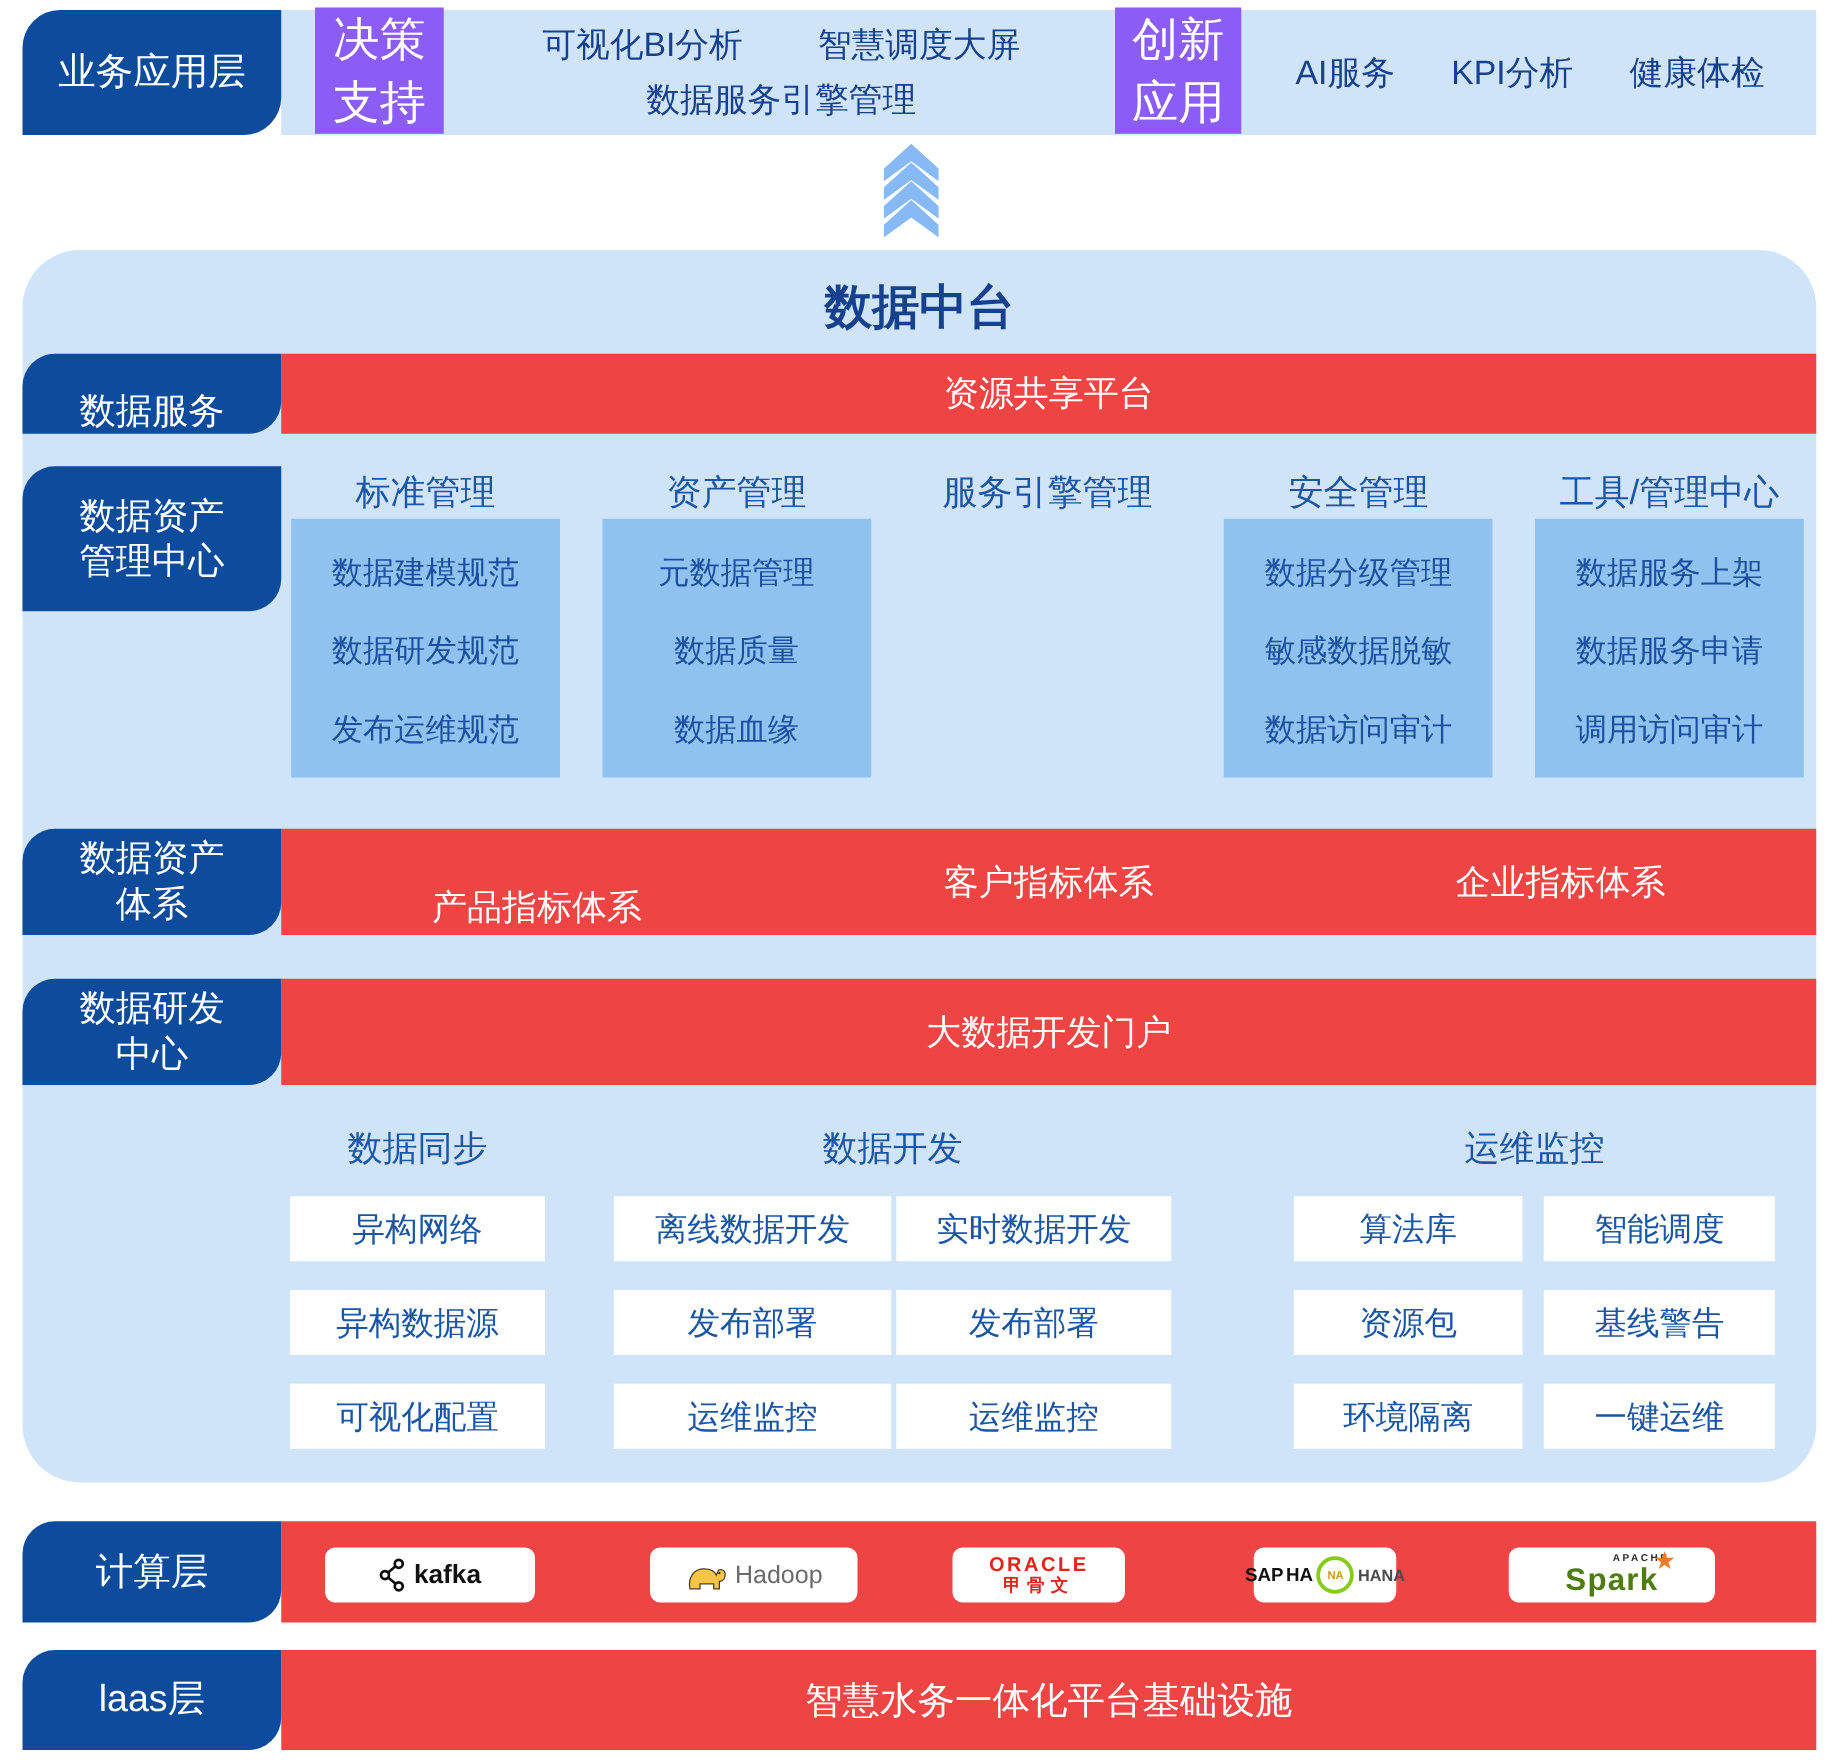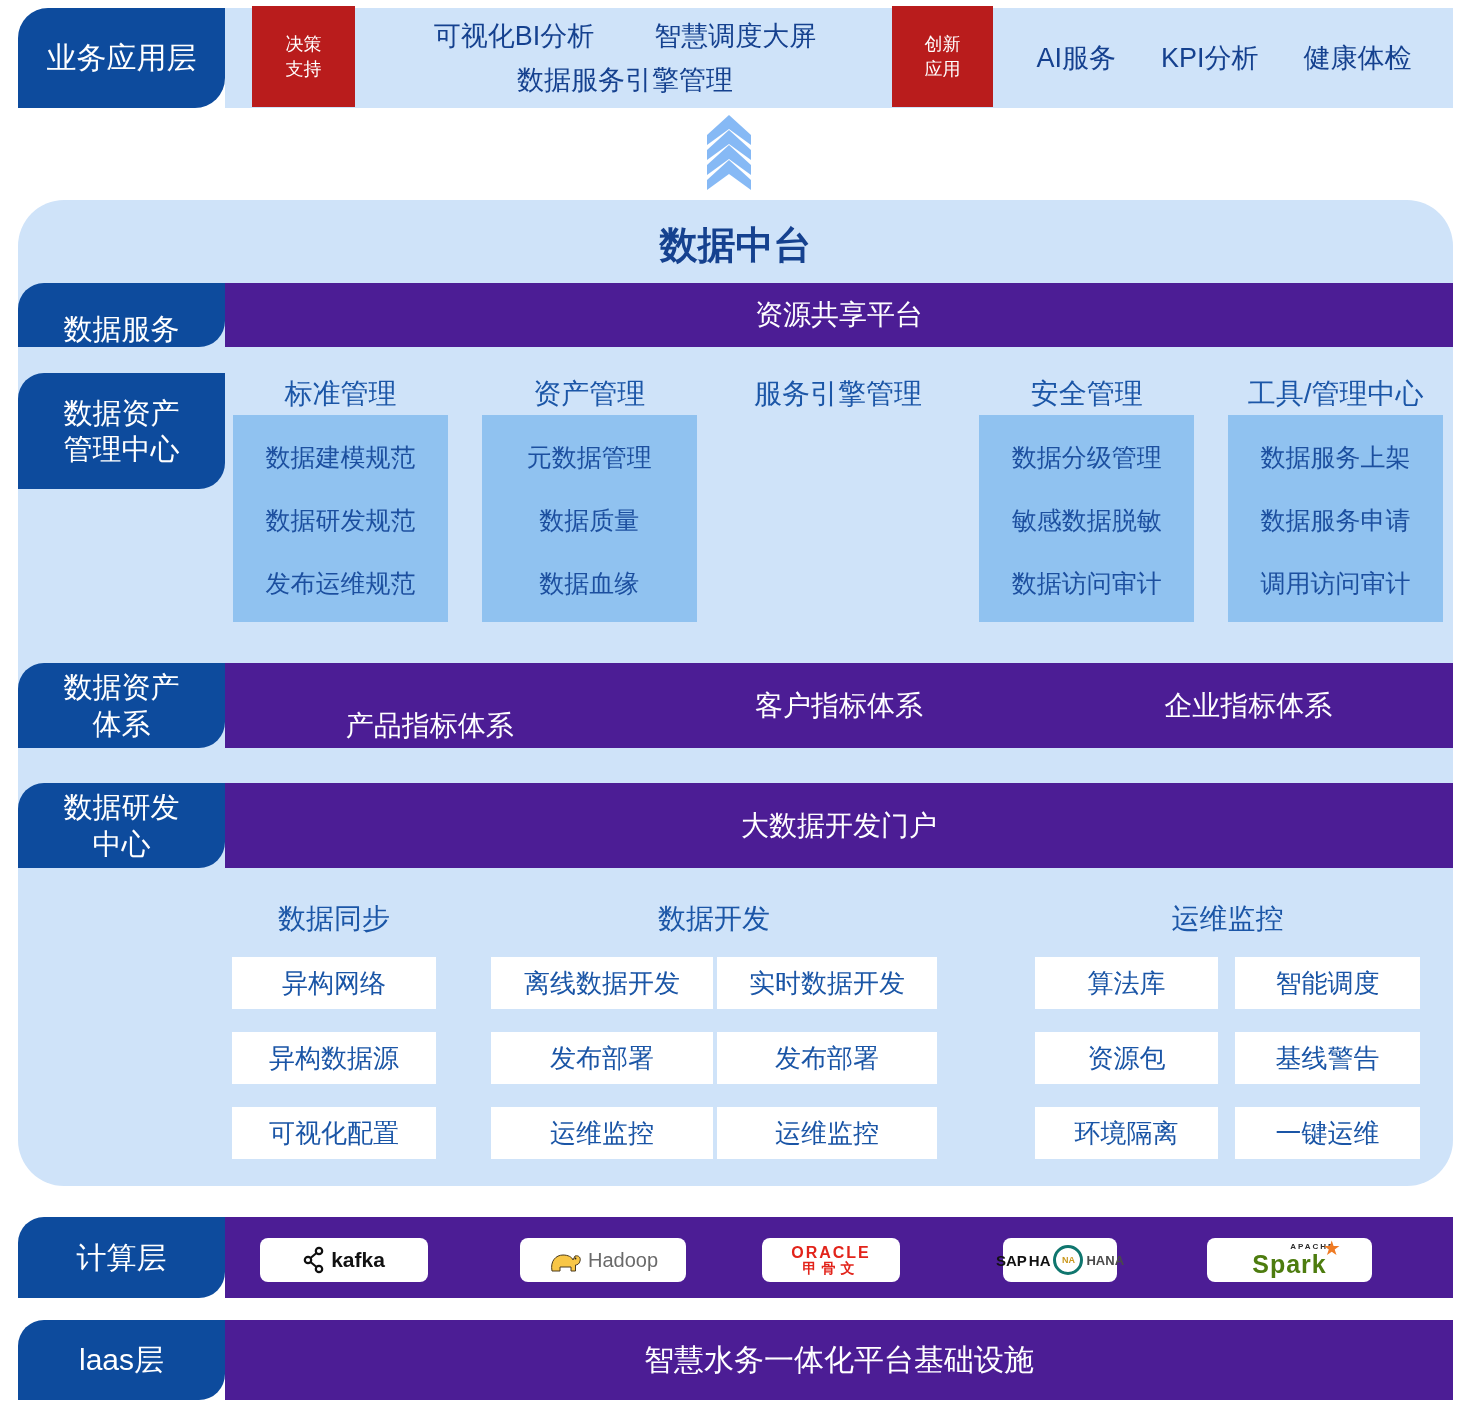--- a/index.html
+++ b/index.html
@@ -7,25 +7,25 @@
     position:relative;width:1472px;height:1408px;background:#ffffff;
     font-family:"Liberation Sans","DejaVu Sans",sans-serif;overflow:hidden;
   }
   .abs{position:absolute;}
   .flexc{display:flex;align-items:center;justify-content:center;}
   .navy{
     background:#0d4b9d;color:#ffffff;border-radius:26px 0 26px 0;
     display:flex;flex-direction:column;align-items:center;justify-content:center;
     text-align:center;line-height:1.25;
   }
-  .band{background:#4c1d95;color:#ffffff;font-family:Liberation Mono, monospace;}
+  .band{background:#ef4444;color:#ffffff;font-family:Liberation Mono, monospace;}
   .lightband{background:#cfe3f9;}
   .tagbox{
-    background:#b91c1c;color:#ffffff;display:flex;flex-direction:column;
-    align-items:center;justify-content:center;font-size:18px;line-height:1.35;text-align:center;
+    background:#8b5cf6;color:#ffffff;display:flex;flex-direction:column;
+    align-items:center;justify-content:center;font-size:37px;line-height:1.35;text-align:center;
   }
   .topitems{color:#15418f;font-size:27px;}
   .container{
     background:#cfe3f9;border-radius:46px;
   }
   .title{color:#15418f;font-size:38px;font-weight:bold;text-align:center;width:100%;}
   .bandtext{font-size:28px;color:#ffffff;white-space:nowrap;}
   .colwrap{display:flex;gap:34px;}
   .col{flex:1;display:flex;flex-direction:column;align-items:stretch;}
   .colheader{text-align:center;font-size:28px;color:#1b56a7;height:38px;white-space:nowrap;}
@@ -45,21 +45,21 @@
     background:#ffffff;border-radius:8px;display:flex;align-items:center;justify-content:center;gap:6px;
   }
   .kafka-text{font-size:21px;font-weight:bold;color:#111111;}
   .hadoop-text{font-size:20px;color:#6a6a6a;}
   .oracle-wrap{display:flex;flex-direction:column;align-items:center;line-height:1.1;}
   .oracle-line1{color:#e2231a;font-weight:bold;font-size:16px;letter-spacing:2px;}
   .oracle-line2{color:#e2231a;font-weight:bold;font-size:14px;letter-spacing:5px;}
   .sap-wrap{display:flex;align-items:center;gap:2px;}
   .sap-part{font-size:15px;font-weight:900;color:#111111;}
   .sap-circle{
-    width:24px;height:24px;border:3px solid #0f766e;border-radius:50%;
+    width:24px;height:24px;border:3px solid #84cc16;border-radius:50%;
     display:flex;align-items:center;justify-content:center;margin:0 1px;background:#ffffff;
   }
   .sap-zoom{font-size:9px;font-weight:bold;color:#c9971c;}
   .sap-hana{font-size:13px;font-weight:bold;color:#4a4a4a;}
   .spark-wrap{position:relative;padding-top:8px;}
   .spark-apache{
     position:absolute;top:0px;left:38px;font-size:8px;letter-spacing:2px;color:#2b2b2b;font-weight:bold;
   }
   .spark-text{font-size:25px;font-weight:bold;color:#4d7c0f;letter-spacing:1px;}
   .spark-star{position:absolute;top:-6px;right:-14px;font-size:20px;color:#ef7b24;}

